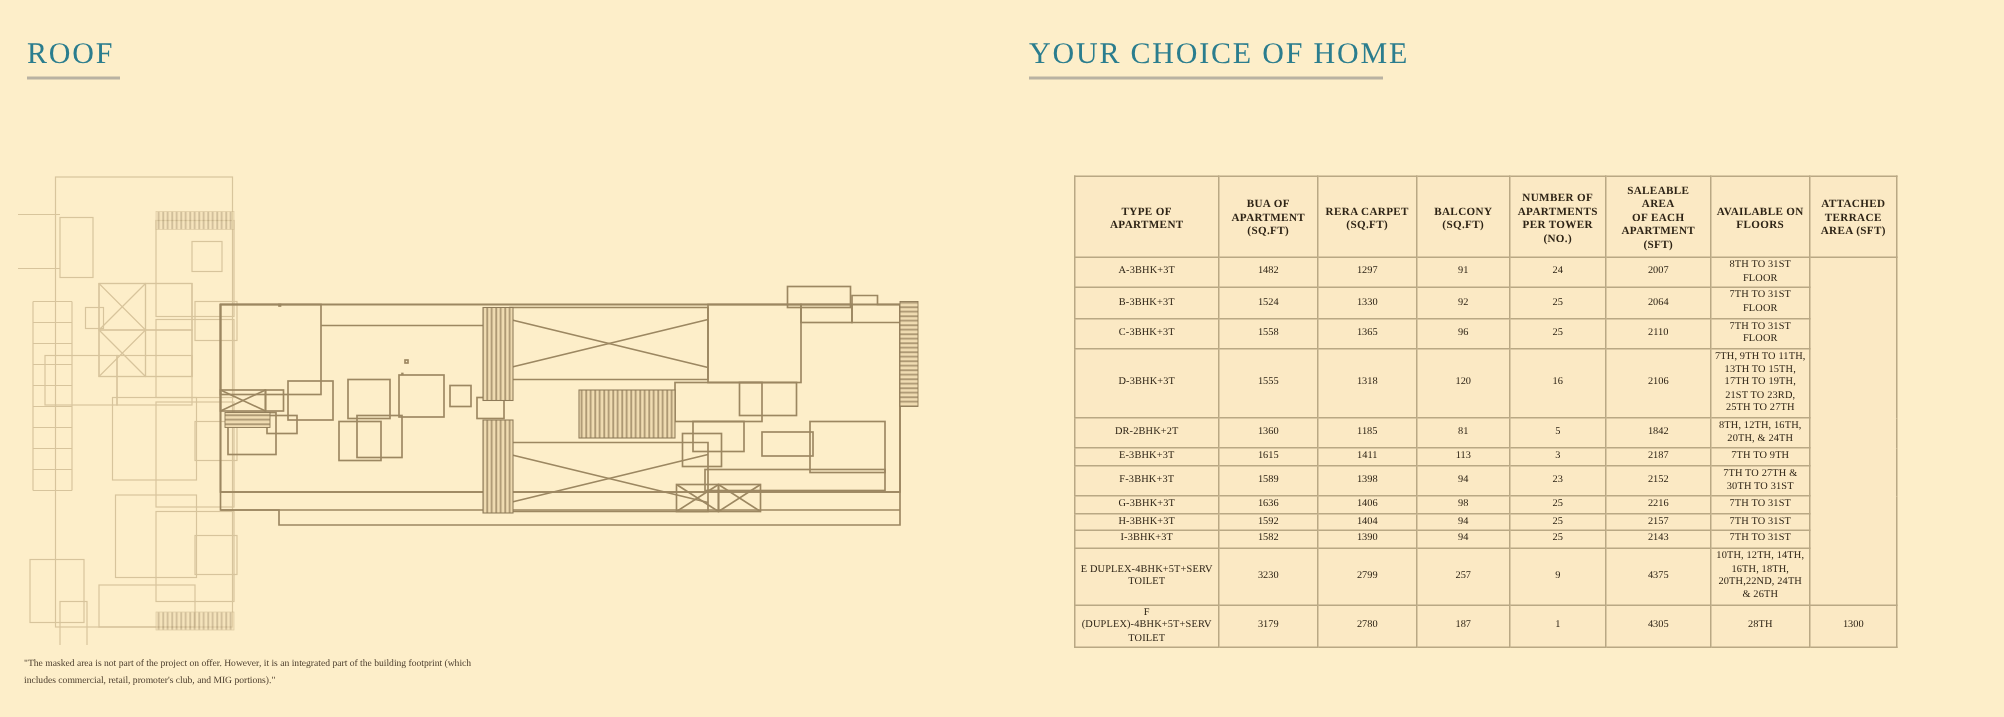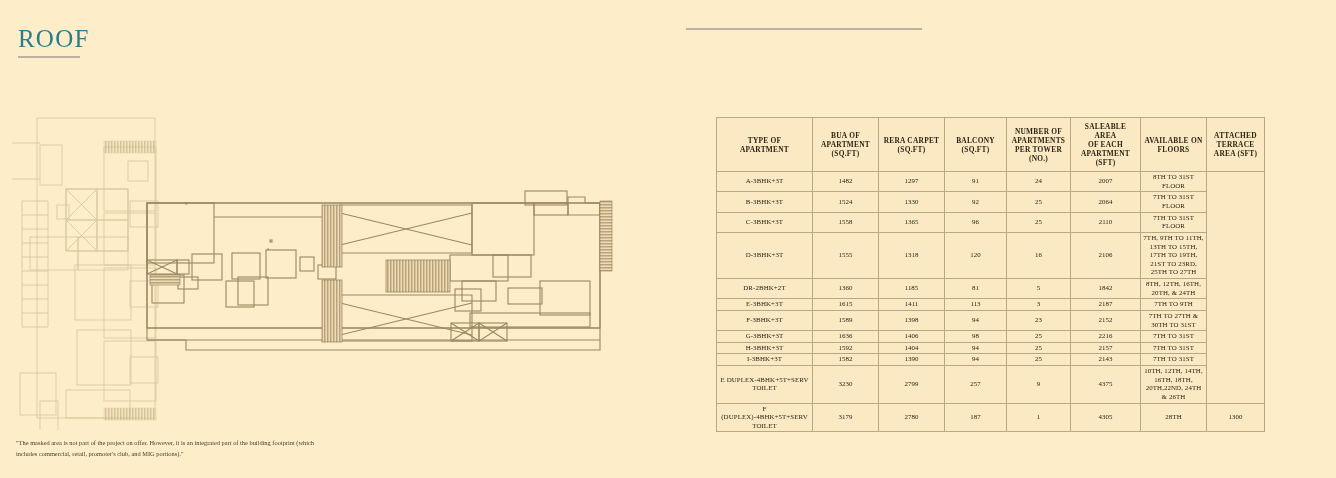--- a/index.html
+++ b/index.html
@@ -13,21 +13,21 @@
     overflow: hidden;
     font-family: "Liberation Serif", "DejaVu Serif", serif;
     color: #3a2f24;
     position: relative;
   }
 
   
   .section-title {
     position: absolute;
     font-family: "Liberation Serif", "DejaVu Serif", serif;
-    font-size: 25px;
+    font-size: 20px;
     letter-spacing: 1.2px;
     color: #2b7d8e;
     font-weight: 400;
     white-space: nowrap;
   }
   .section-title .rule {
     display: block;
     height: 2px;
     background: #b9b2a2;
     margin-top: 3px;
@@ -109,20 +109,21 @@
 </style>
 </head>
 <body>
 
 <div class="section-title" id="roof-title">
   <span>ROOF</span>
   <span class="rule"></span>
 </div>
 
 <div class="section-title" id="choice-title">
+  <span>YOUR CHOICE OF HOME</span>
   <span class="rule"></span>
 </div>
 
 <div id="floorplan-wrap">
   <svg id="floorplan-svg" width="660" height="325" viewBox="0 0 660 325">
     <defs>
       <pattern id="hatchV" width="3" height="6" patternUnits="userSpaceOnUse">
         <rect width="3" height="6" fill="#f0dcb2"></rect>
         <line x1="0.8" y1="0" x2="0.8" y2="6" stroke="#a5906b" stroke-width="1.1"></line>
       </pattern>

